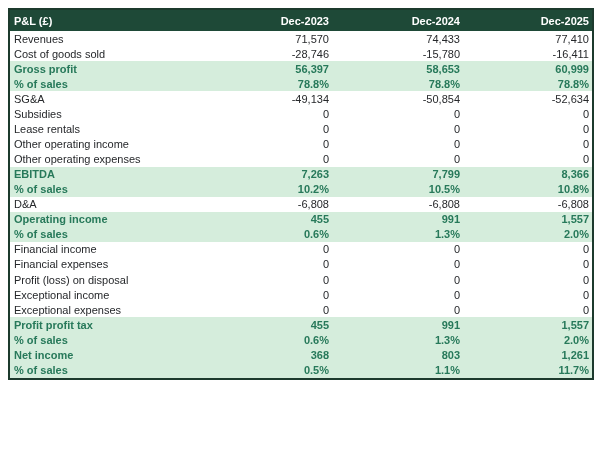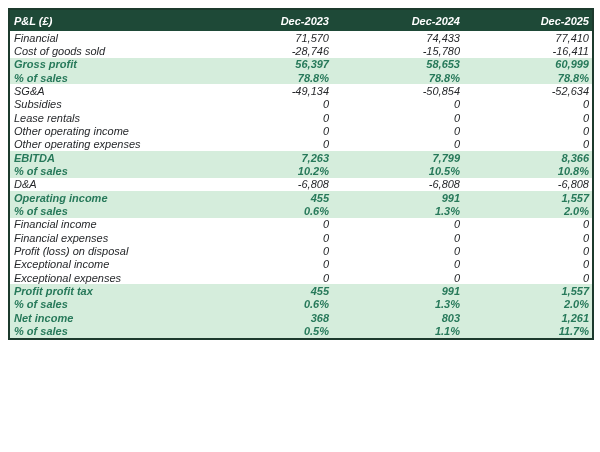--- a/index.html
+++ b/index.html
@@ -13,25 +13,24 @@
   }
   *{box-sizing:border-box;margin:0;padding:0;}
   html,body{width:600px;height:452px;overflow:hidden;}
   body{
     background:var(--page-bg);
     padding:8px;
     font-family:"Liberation Sans","DejaVu Sans",sans-serif;
   }
   table.pnl{
     width:584px;
-    height:332px;
+    height:372px;
     border-collapse:collapse;
     table-layout:fixed;
     border:2px solid var(--border);
-    font-style:italic;
   }
   thead th{
     background:var(--header-bg);
     color:var(--header-text);
     font-size:11px;
     font-weight:bold;
     height:22px;
     vertical-align:middle;
     white-space:nowrap;
   }
@@ -63,21 +62,21 @@
   <thead>
     <tr>
       <th class="lbl">P&amp;L (£)</th>
       <th class="num">Dec-2023</th>
       <th class="num">Dec-2024</th>
       <th class="num">Dec-2025</th>
     </tr>
   </thead>
   <tbody>
       <tr>
-        <td class="lbl">Financial</td>
+        <td class="lbl">Revenues</td>
         <td class="num">71,570</td>
         <td class="num">74,433</td>
         <td class="num">77,410</td>
       </tr>
       <tr>
         <td class="lbl">Cost of goods sold</td>
         <td class="num">-28,746</td>
         <td class="num">-15,780</td>
         <td class="num">-16,411</td>
       </tr>

